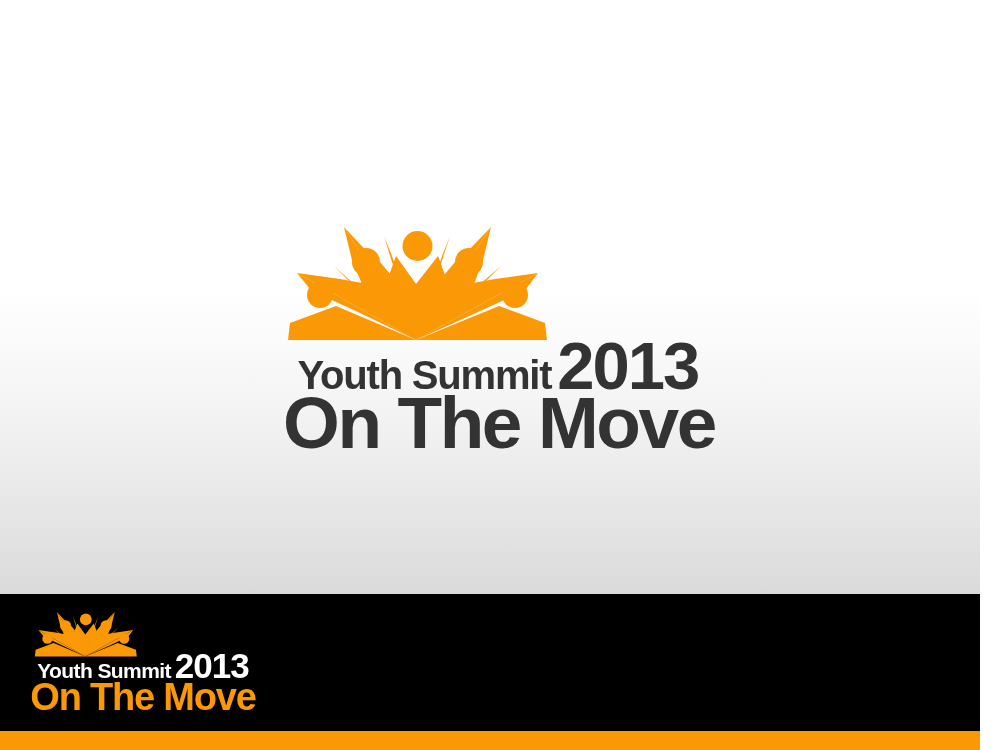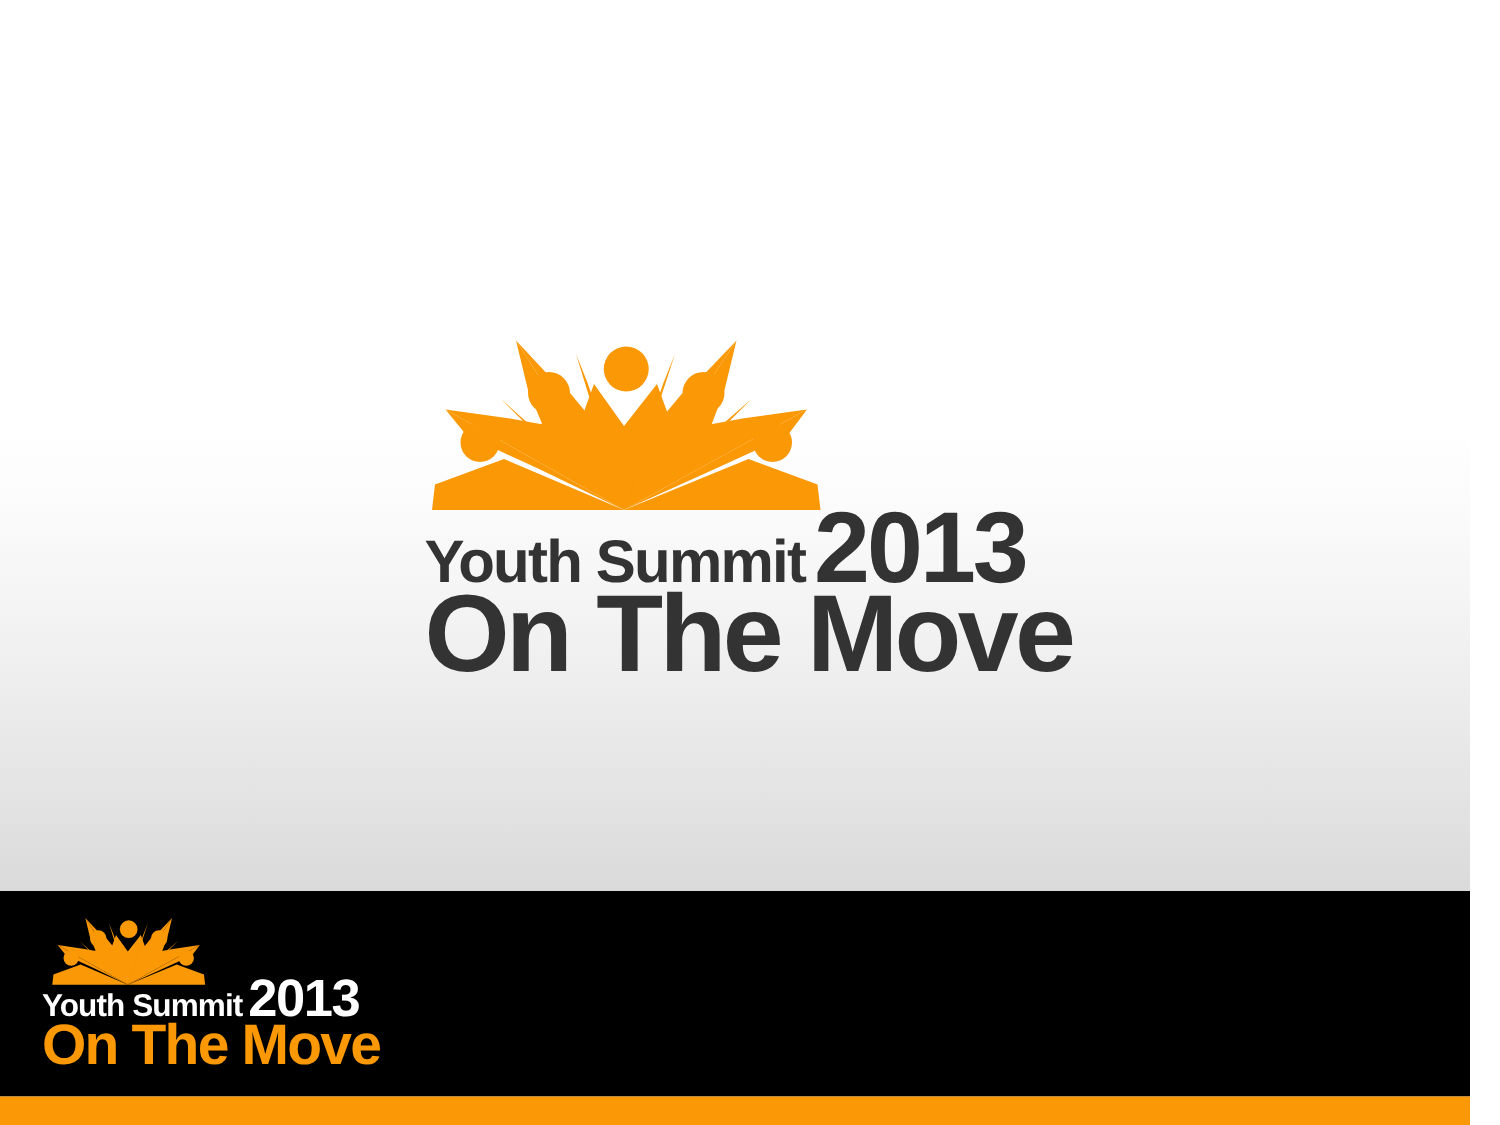--- a/index.html
+++ b/index.html
@@ -11,20 +11,21 @@
   body {
     font-family: "Liberation Sans", sans-serif;
   }
 
   #slide {
     position: relative;
     width: 980px;
     height: 750px;
     overflow: hidden;
     background: #ffffff;
+    text-align: center;
   }
 
   
   .bg-gradient {
     position: absolute;
     left: 0; top: 0;
     width: 1000px;
     height: 594px;
     background: linear-gradient(to bottom,
         #ffffff 0%,

